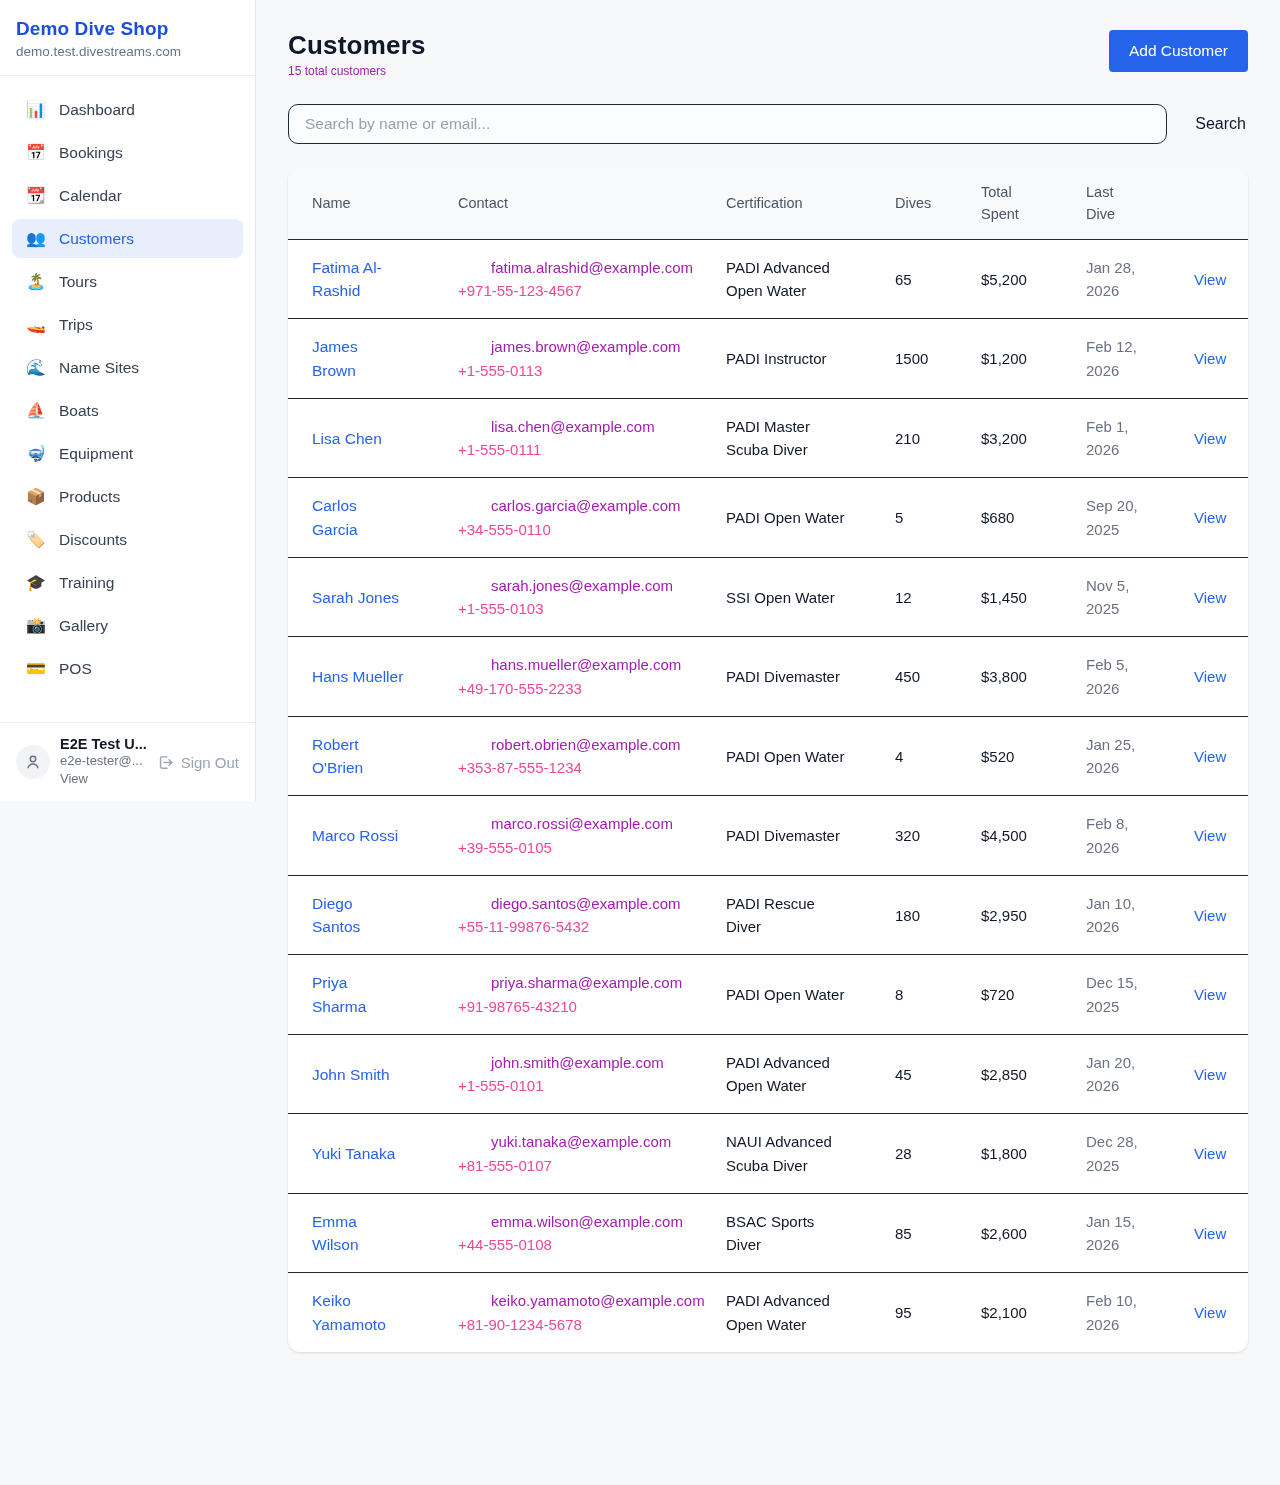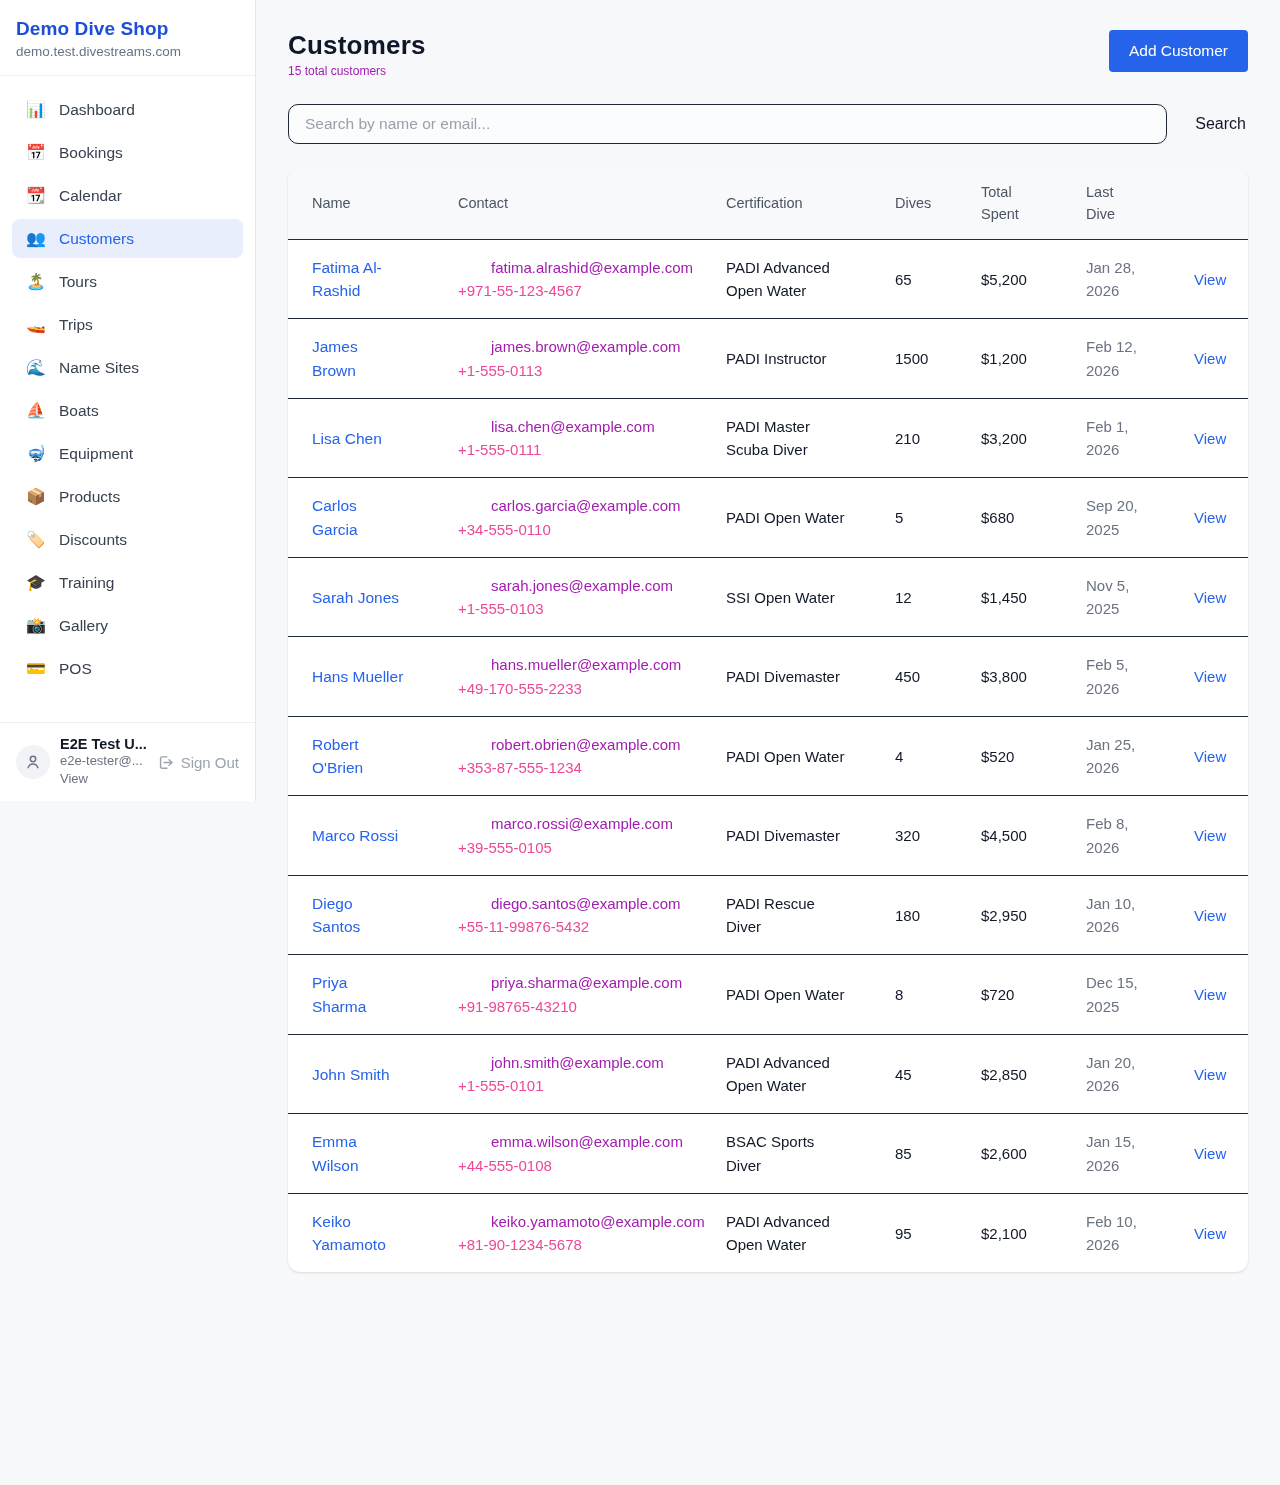--- a/index.html
+++ b/index.html
@@ -315,20 +315,29 @@
           <tr>
             <td><a class="name-link">John Smith</a></td>
             <td><div class="cell-email">john.smith@example.com</div><div class="cell-phone">+1-555-0101</div></td>
             <td><span class="cell-cert">PADI Advanced Open Water</span></td>
             <td class="cell-dives">45</td>
             <td class="cell-total">$2,850</td>
             <td><span class="cell-last">Jan 20, 2026</span></td>
             <td><a class="view-link">View</a></td>
           </tr>
           <tr>
+            <td><a class="name-link">Yuki Tanaka</a></td>
+            <td><div class="cell-email">yuki.tanaka@example.com</div><div class="cell-phone">+81-555-0107</div></td>
+            <td><span class="cell-cert">NAUI Advanced Scuba Diver</span></td>
+            <td class="cell-dives">28</td>
+            <td class="cell-total">$1,800</td>
+            <td><span class="cell-last">Dec 28, 2025</span></td>
+            <td><a class="view-link">View</a></td>
+          </tr>
+          <tr>
             <td><a class="name-link">Emma Wilson</a></td>
             <td><div class="cell-email">emma.wilson@example.com</div><div class="cell-phone">+44-555-0108</div></td>
             <td><span class="cell-cert">BSAC Sports Diver</span></td>
             <td class="cell-dives">85</td>
             <td class="cell-total">$2,600</td>
             <td><span class="cell-last">Jan 15, 2026</span></td>
             <td><a class="view-link">View</a></td>
           </tr>
           <tr>
             <td><a class="name-link">Keiko Yamamoto</a></td>

